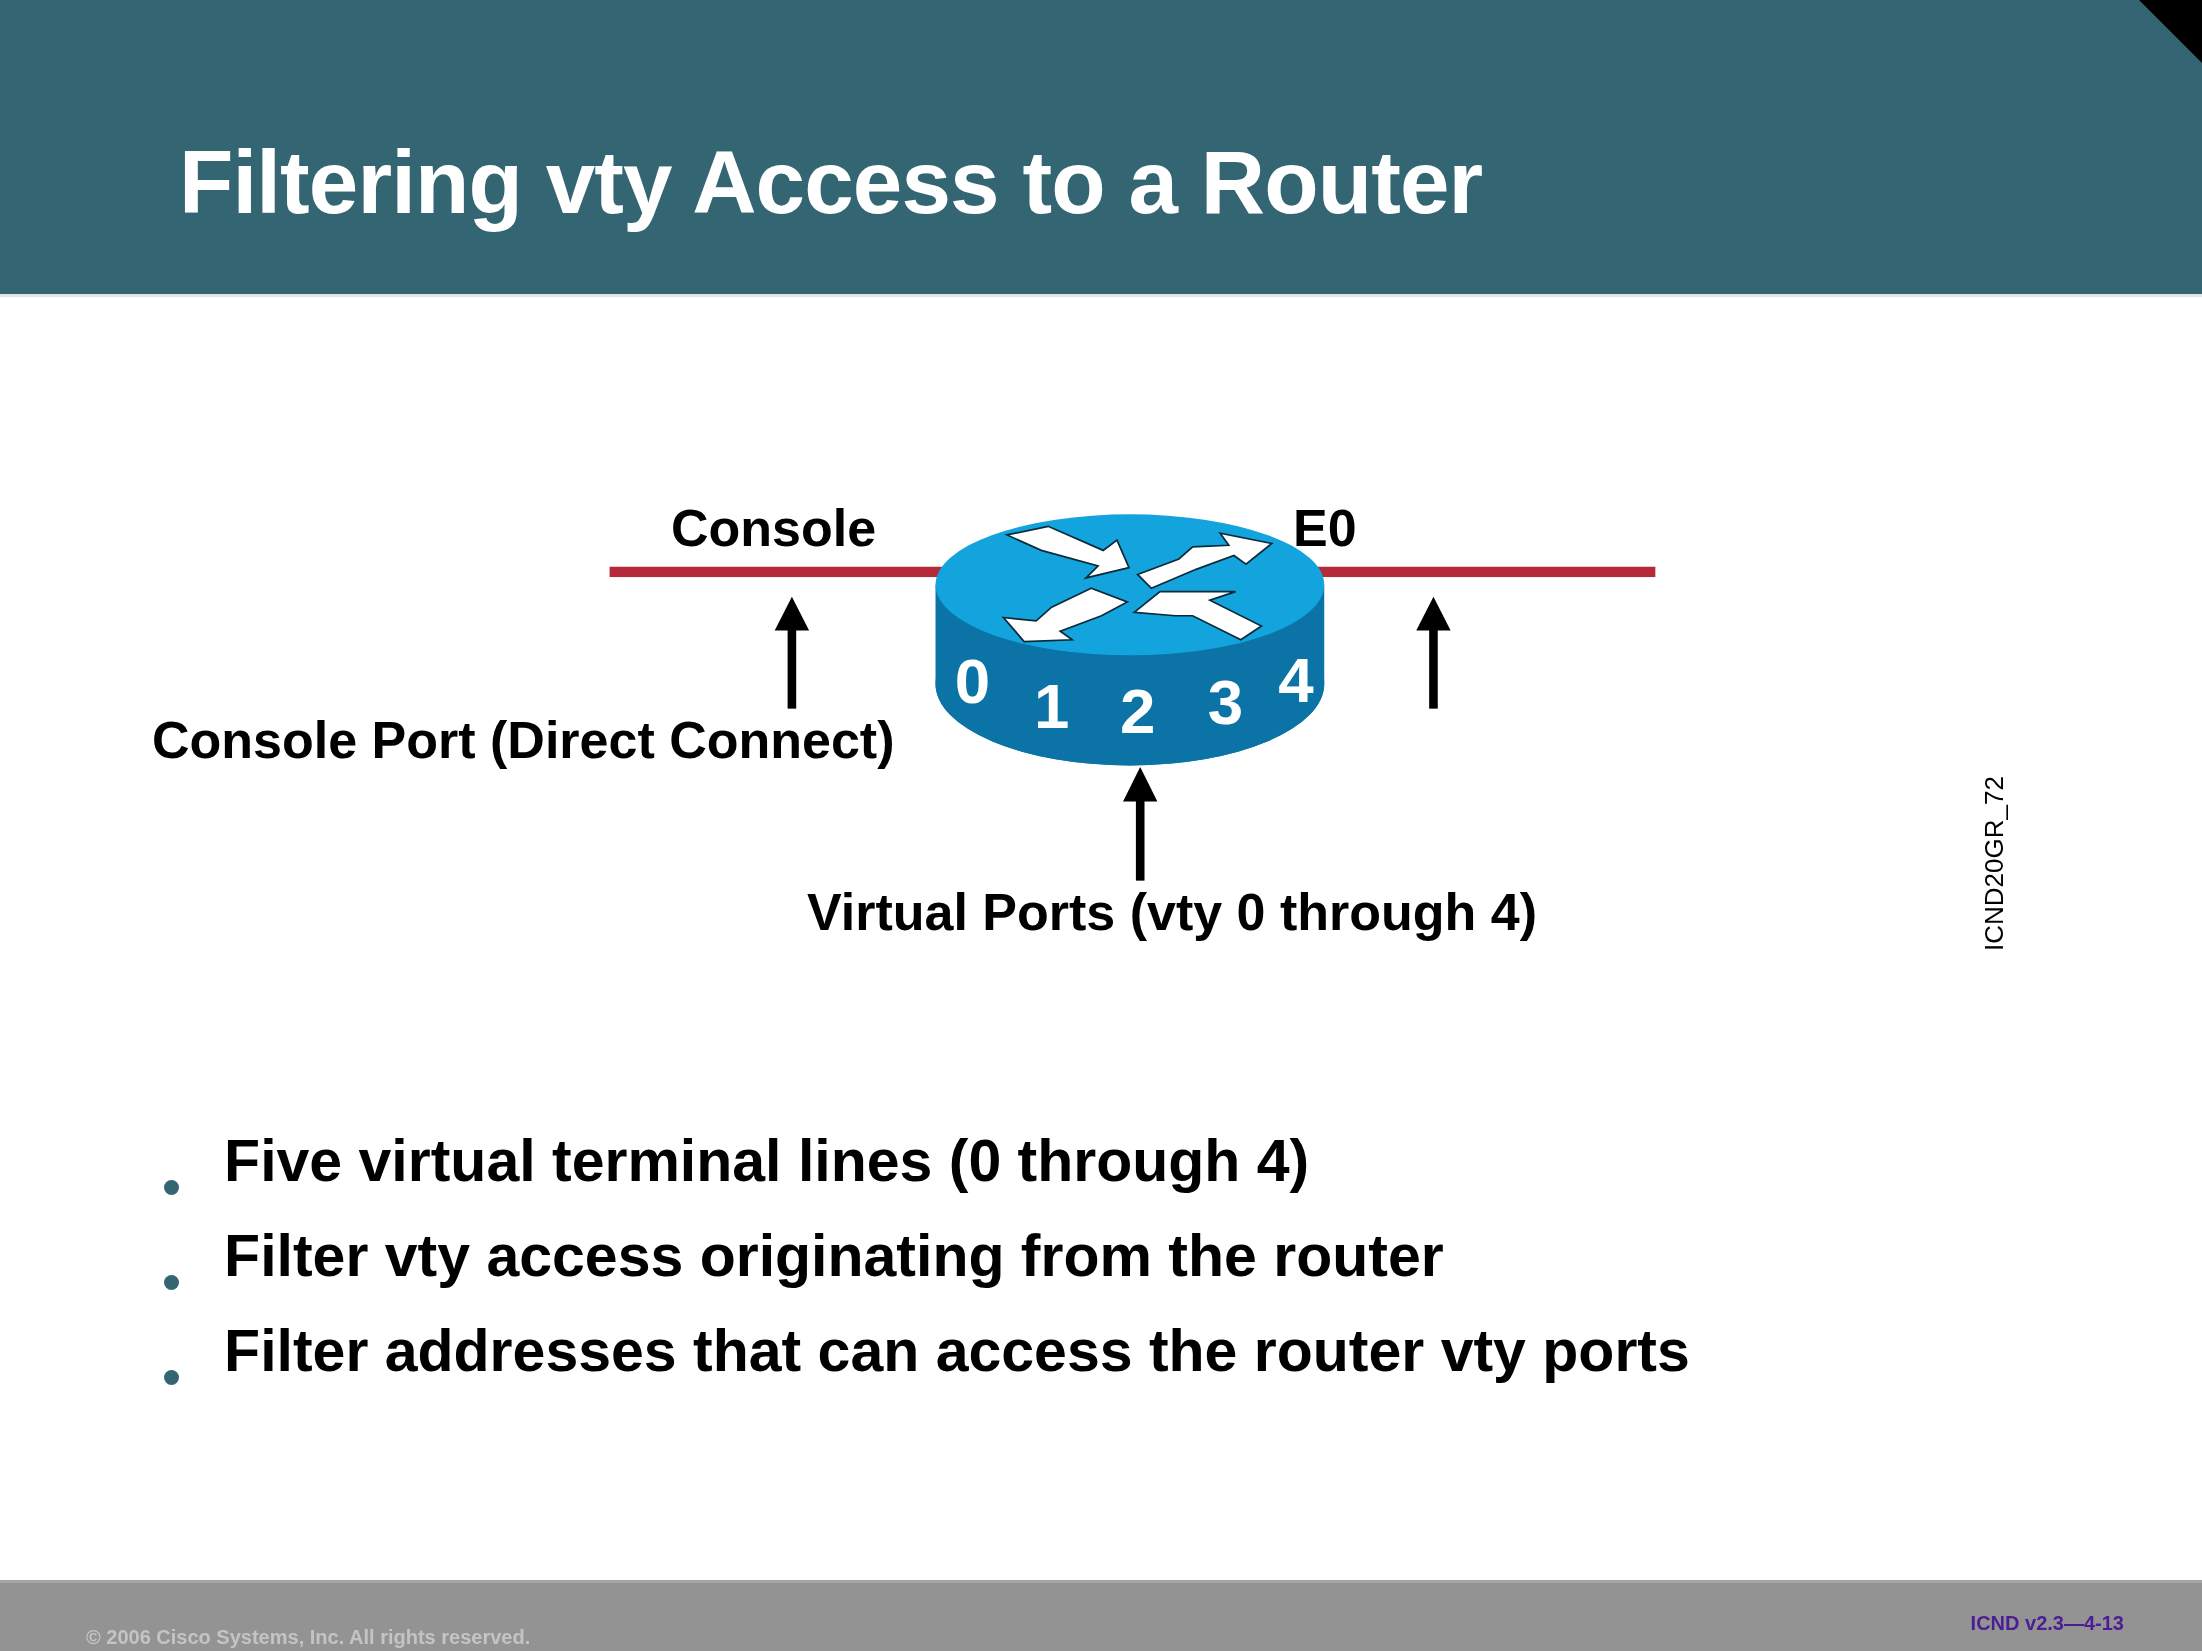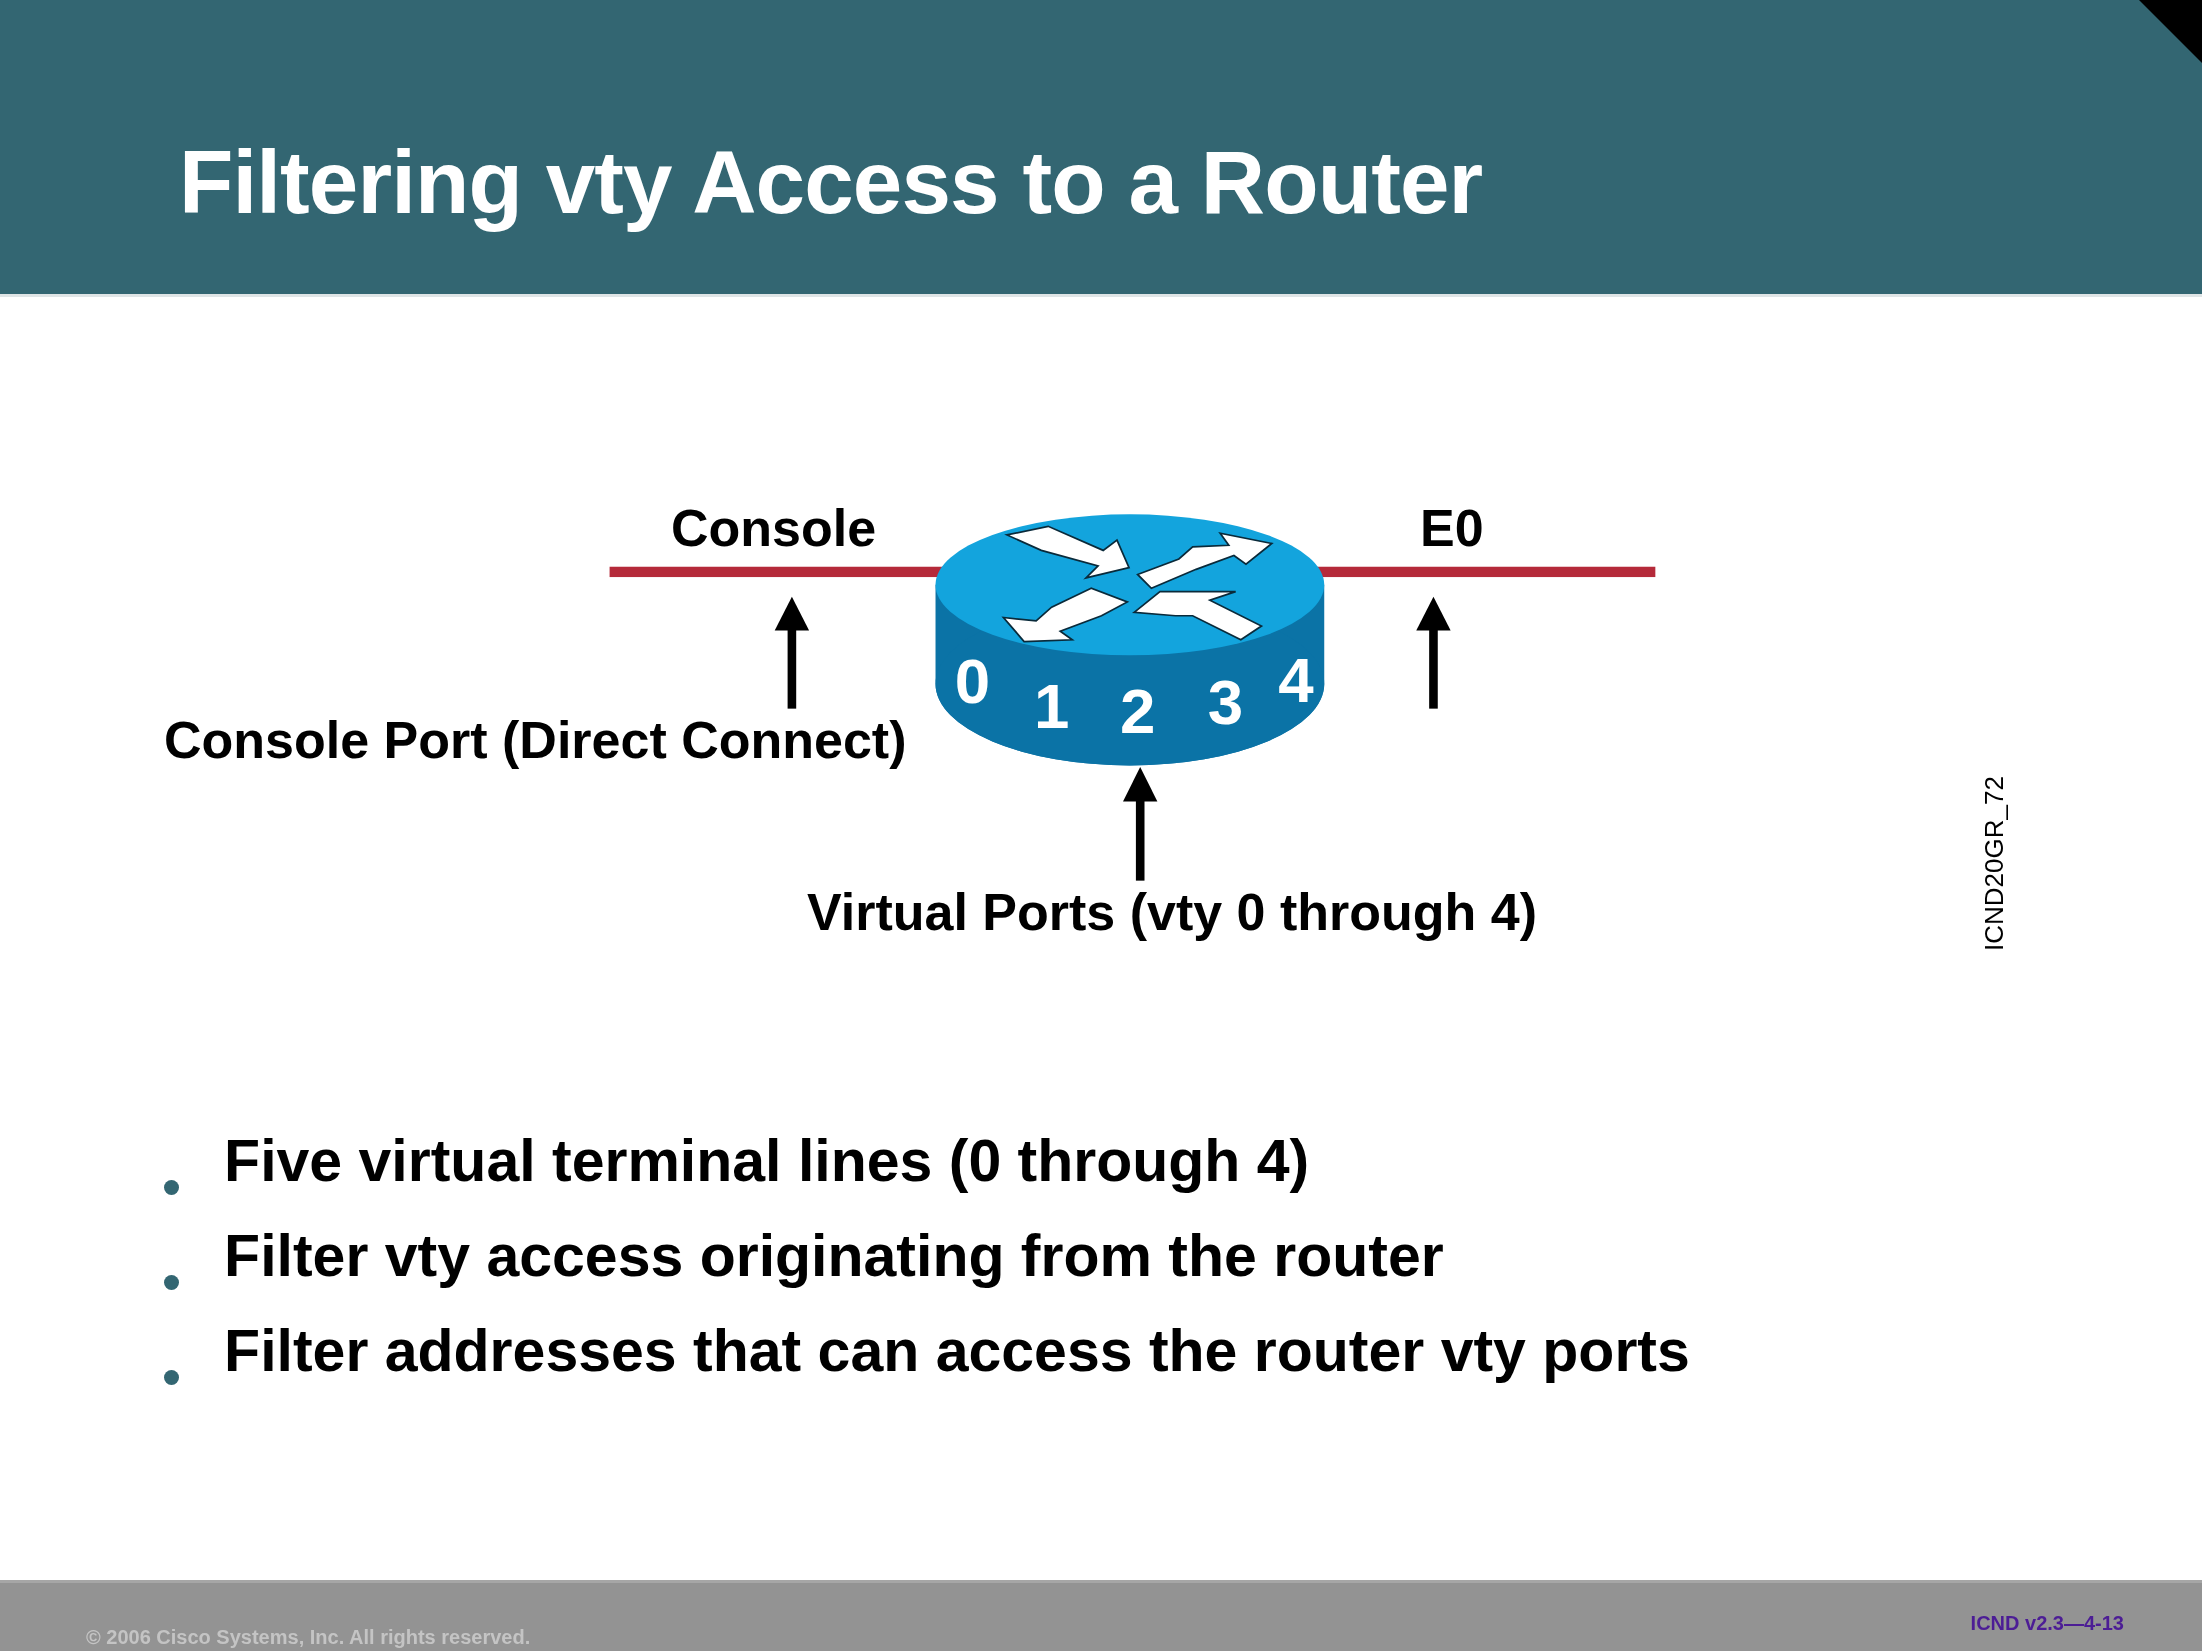--- a/index.html
+++ b/index.html
@@ -109,22 +109,22 @@
         <rect x="1661" y="730" width="10" height="94"></rect>
       </g>
       <g>
         <polygon points="1325,892 1305,932 1345,932"></polygon>
         <rect x="1320" y="928" width="10" height="96"></rect>
       </g>
     </g>
   </svg>
 
   <div class="lbl" style="left:671px; top:502px;">Console</div>
-  <div class="lbl" style="left:1420px; top:502px;">E0</div>
-  <div class="lbl" style="left:164px; top:714px;">Console Port (Direct Connect)</div>
+  <div class="lbl" style="left:1293px; top:502px;">E0</div>
+  <div class="lbl" style="left:152px; top:714px;">Console Port (Direct Connect)</div>
   <div class="lbl" style="left:807px; top:886px;">Virtual Ports (vty 0 through 4)</div>
   <div class="fig-id">ICND20GR_72</div>
 </div>
 
 <div class="bullets">
   <div class="bullet">
     <span class="bullet-dot"></span>
     <span class="bullet-text">Five virtual terminal lines (0 through 4)</span>
   </div>
   <div class="bullet">

